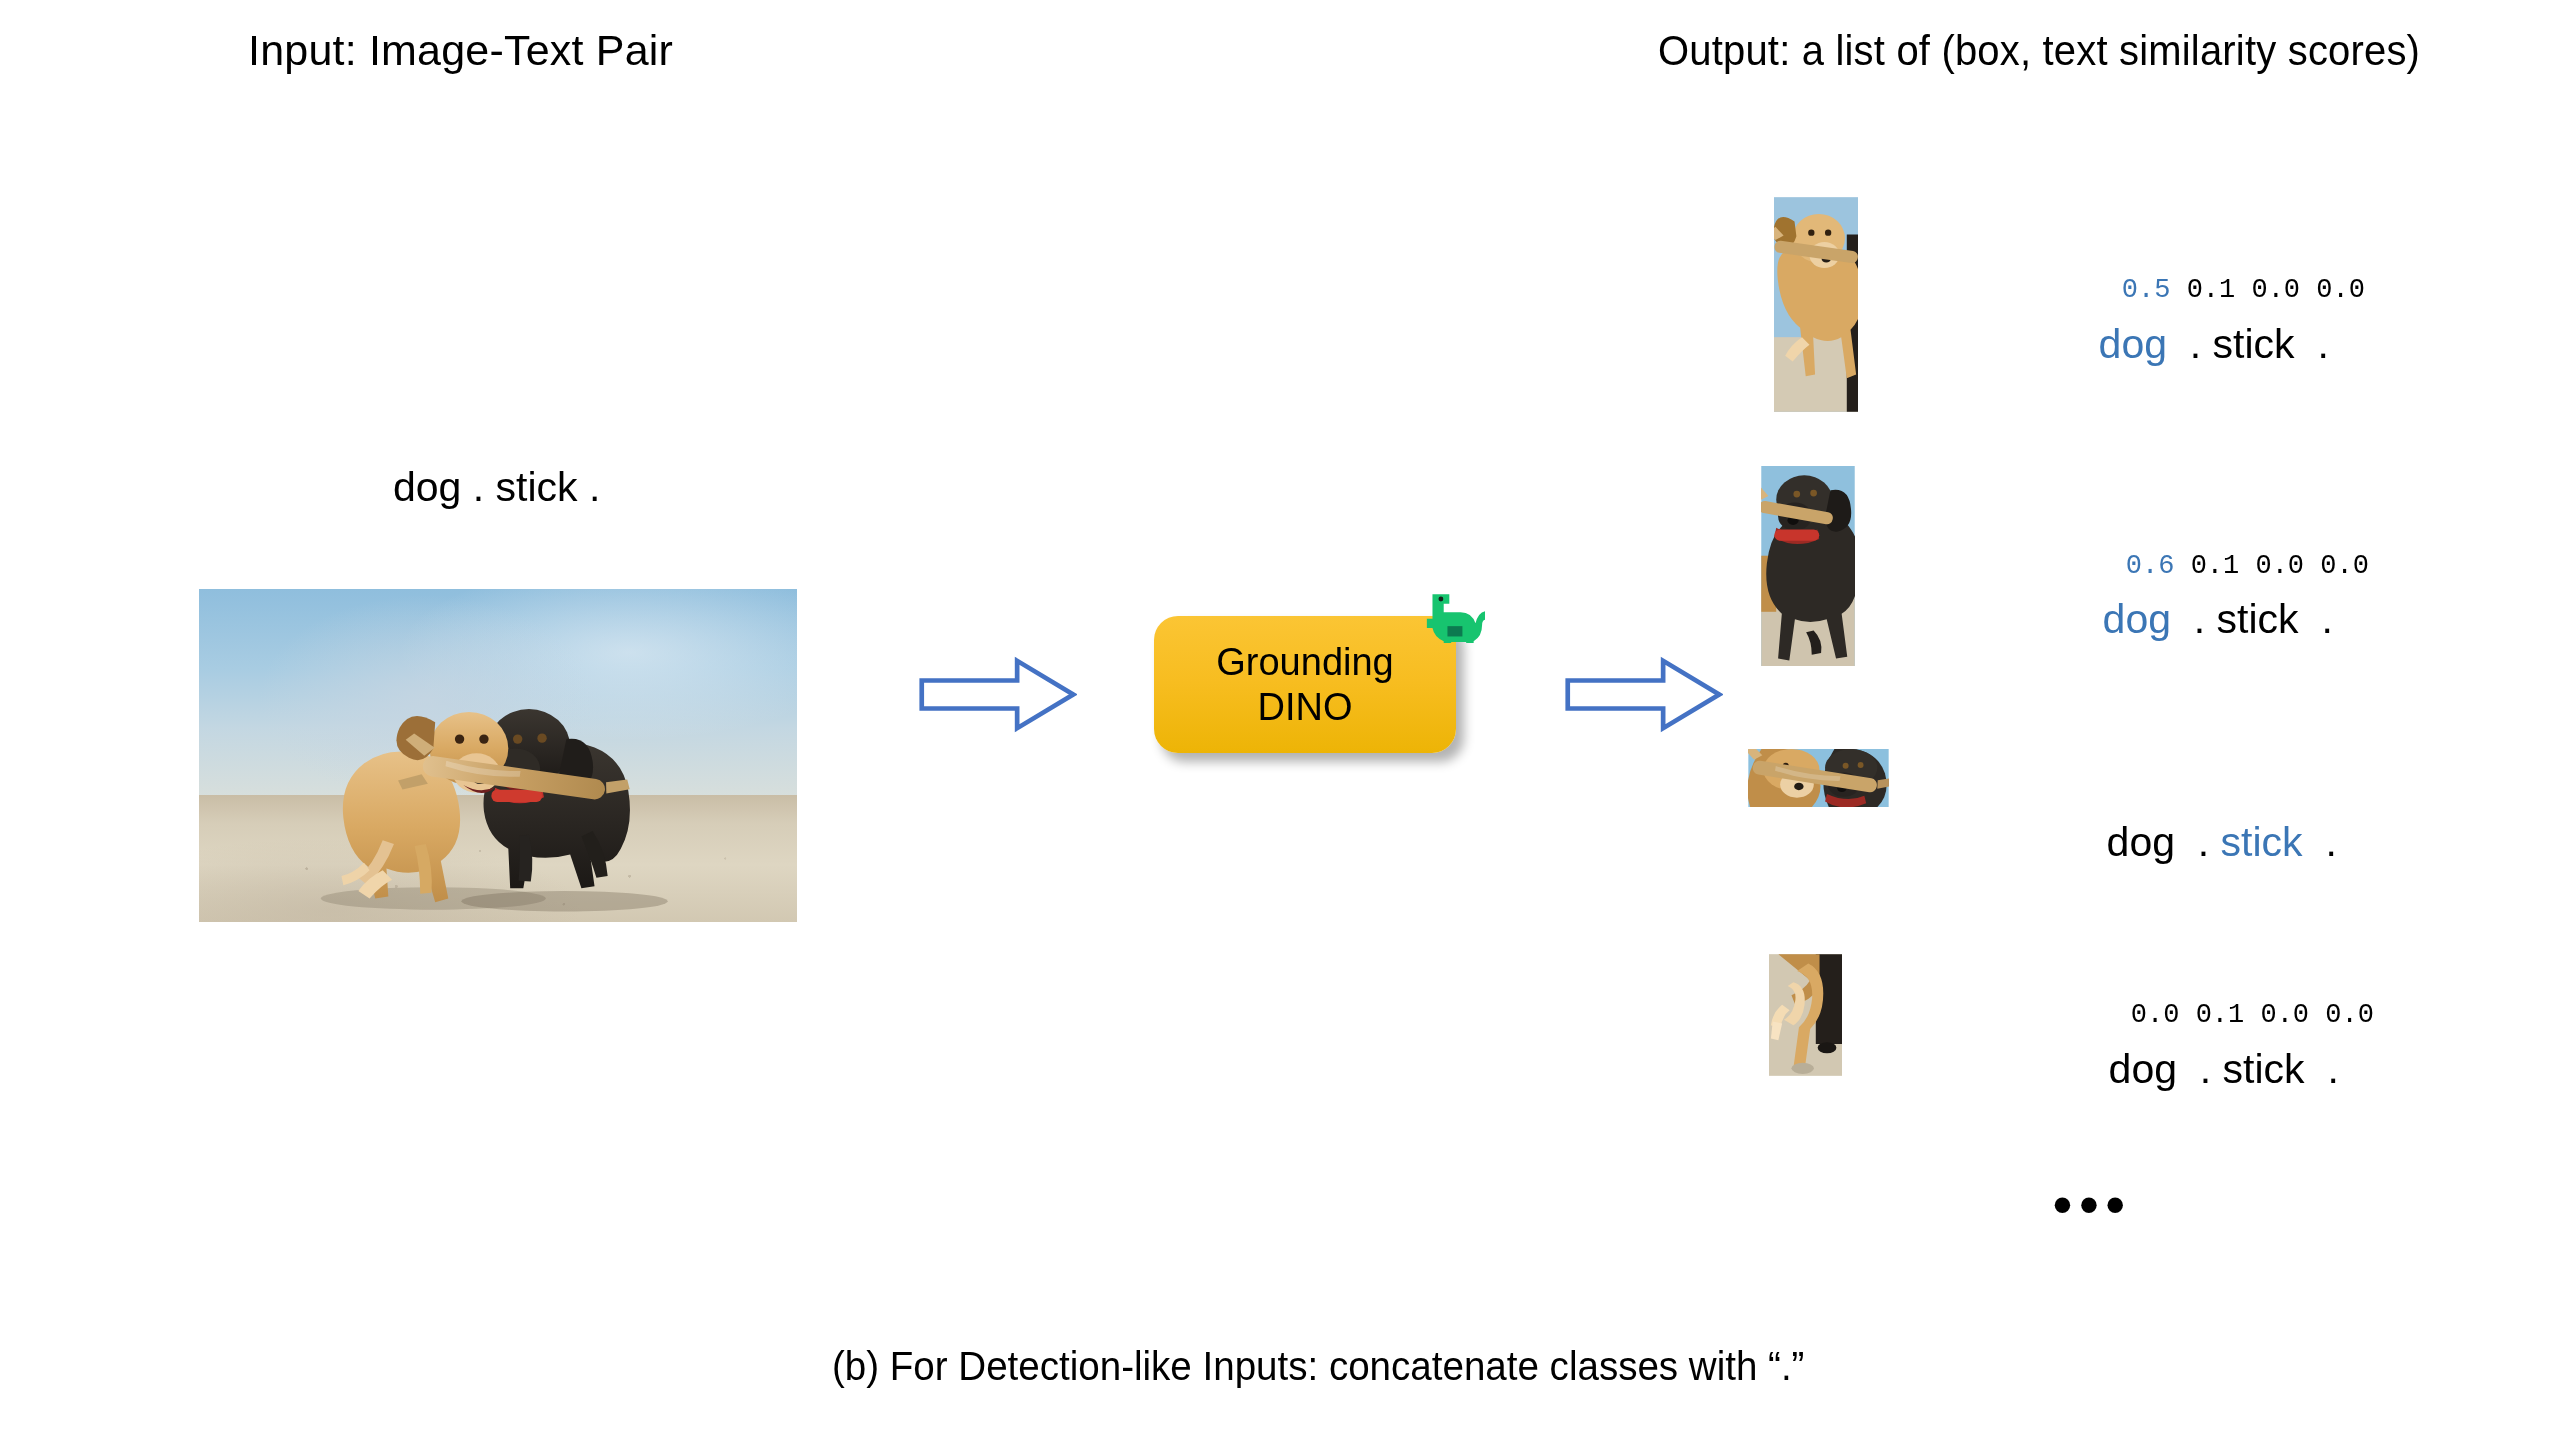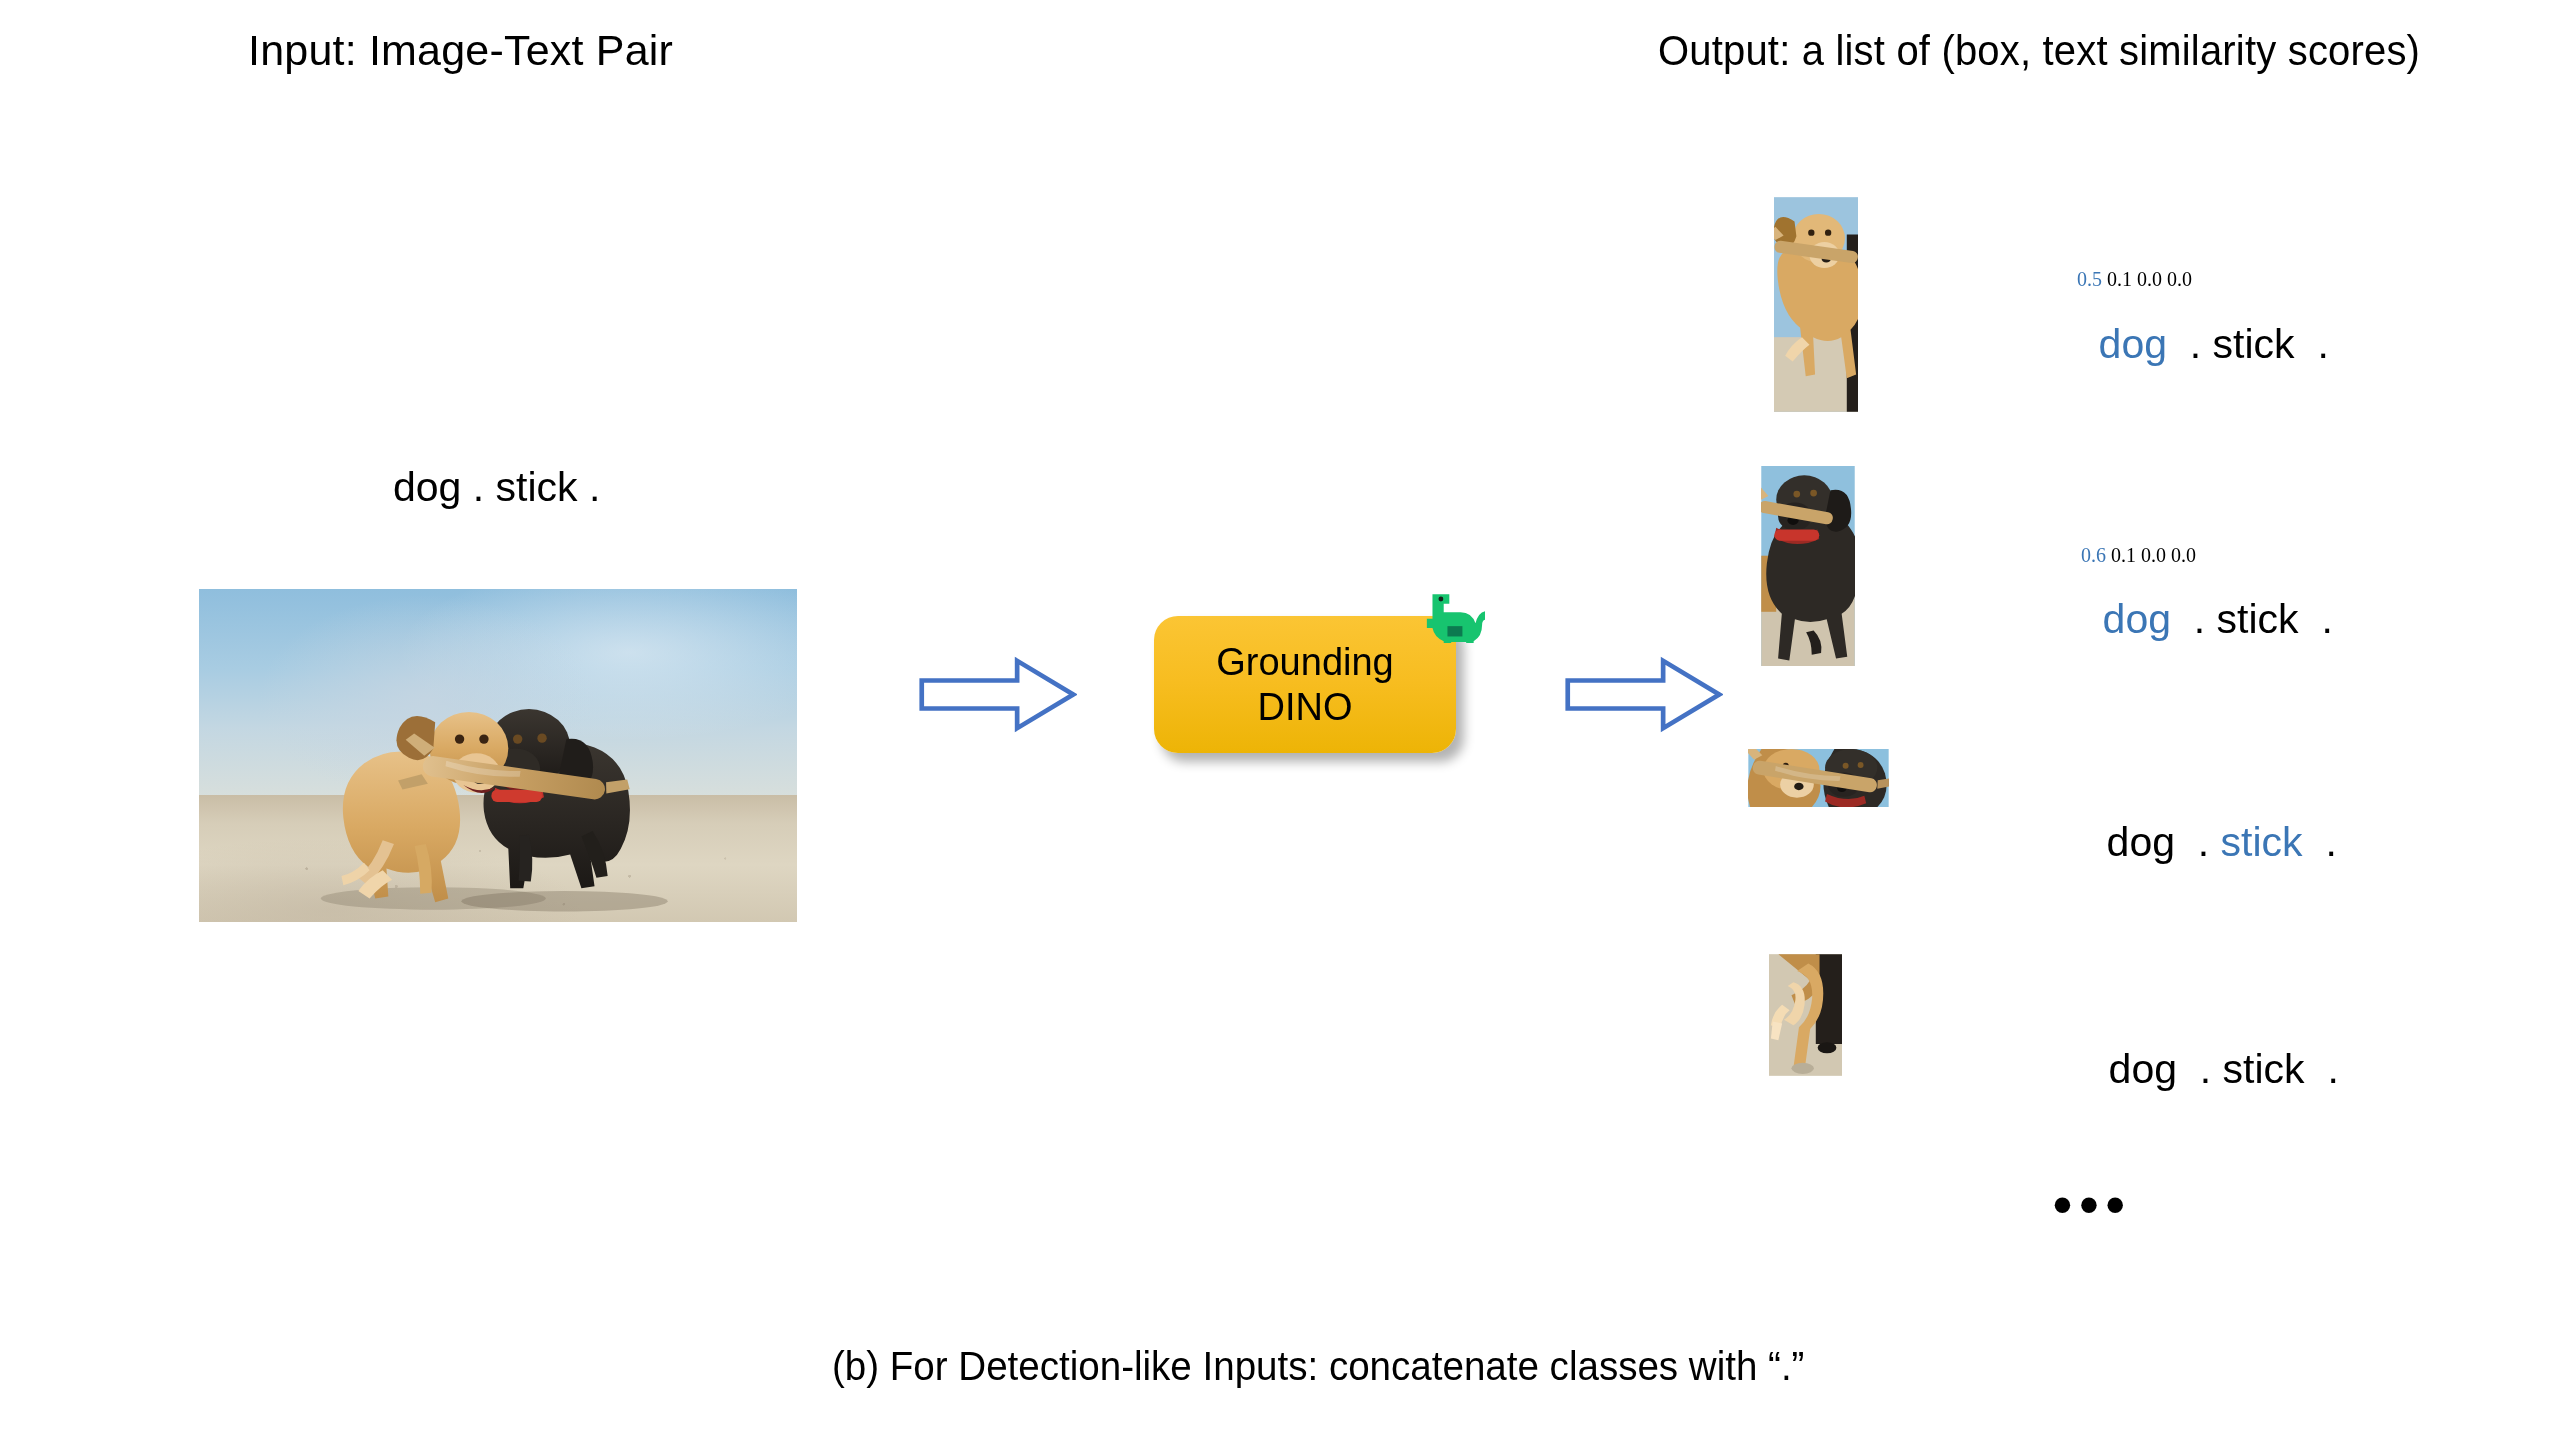--- a/index.html
+++ b/index.html
@@ -94,22 +94,22 @@
     font-size: 38px;
     color: #000;
   }
   #dino-icon { left: 1423px; top: 585px; width: 62px; height: 58px; }
 
   
   .thumb { overflow: hidden; position: absolute; }
 
   .scores {
     position: absolute;
-    font-family: Liberation Serif, serif;
-    font-size: 20px;
+    font-family: Liberation Mono, monospace;
+    font-size: 27px;
     white-space: pre;
     letter-spacing: 0px;
     color: #000;
   }
   .tokens {
     position: absolute;
     font-size: 41px;
     white-space: pre;
     color: #000;
   }
@@ -326,20 +326,23 @@
       <path d="M50 0 h28 v96 h-28 Z" fill="#241f1b"></path>
       <path d="M10 0 h44 v36 q-10 14 -26 18 l-4 -10 q14 -6 20 -16 Z" fill="#c08e49"></path>
       <path d="M30 18 q18 6 16 30 q-2 20 -14 30 l-6 44 l12 2 l6 -44 q14 -14 14 -38 q0 -24 -16 -32 Z" fill="#d9a963"></path>
       <path d="M26 30 q14 4 12 24 q-2 16 -12 22 l-10 -6 q10 -6 12 -20 q2 -12 -8 -16 Z" fill="#f0d5aa"></path>
       <path d="M14 54 q-10 8 -12 22 l10 4 q2 -14 10 -20 Z" fill="#f4dcb4"></path>
       <path d="M4 72 l-2 18 l8 2 l4 -18 Z" fill="#f7e3c2"></path>
       <ellipse cx="36" cy="122" rx="12" ry="6" fill="#b8ae98"></ellipse>
       <ellipse cx="62" cy="100" rx="10" ry="6" fill="#1a1714"></ellipse>
     </svg>
   </div>
+  <div class="scores" style="left:2066px; top:970px;">
+    <span>0.0</span><span> </span><span>0.1</span><span> </span><span>0.0</span><span> </span><span>0.0</span>
+  </div>
   <div class="tokens" style="left:2063px; top:999px;">
     <span>dog</span><span>  </span><span>.</span><span> </span><span>stick</span><span>  </span><span>.</span>
   </div>
 
   <div class="abs" id="ellipsis">•••</div>
 
   <div class="abs" id="caption">(b) For Detection-like Inputs: concatenate classes with “.”</div>
 
 </div>
 

